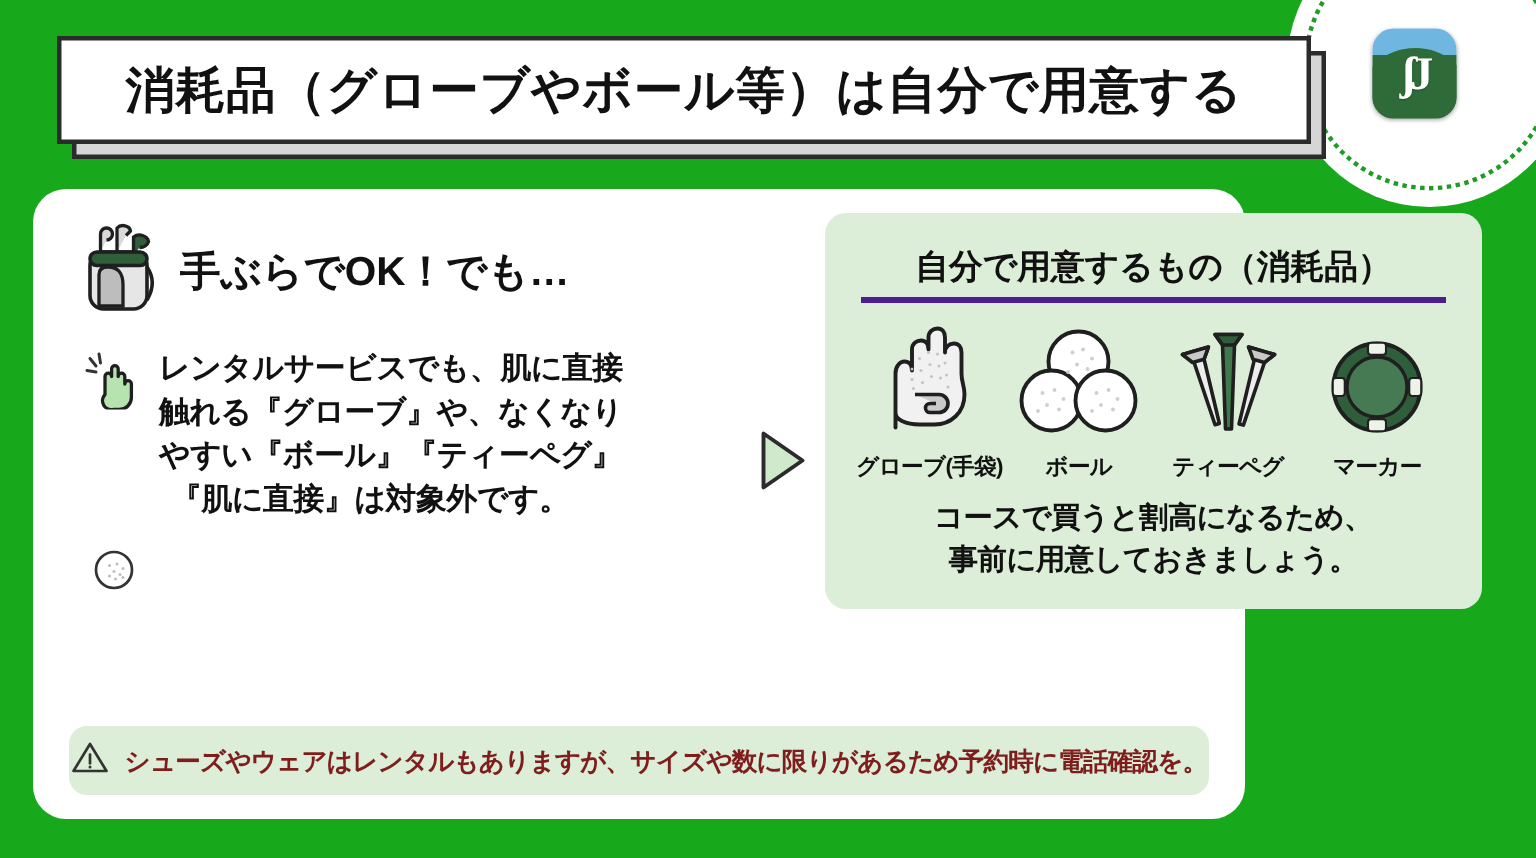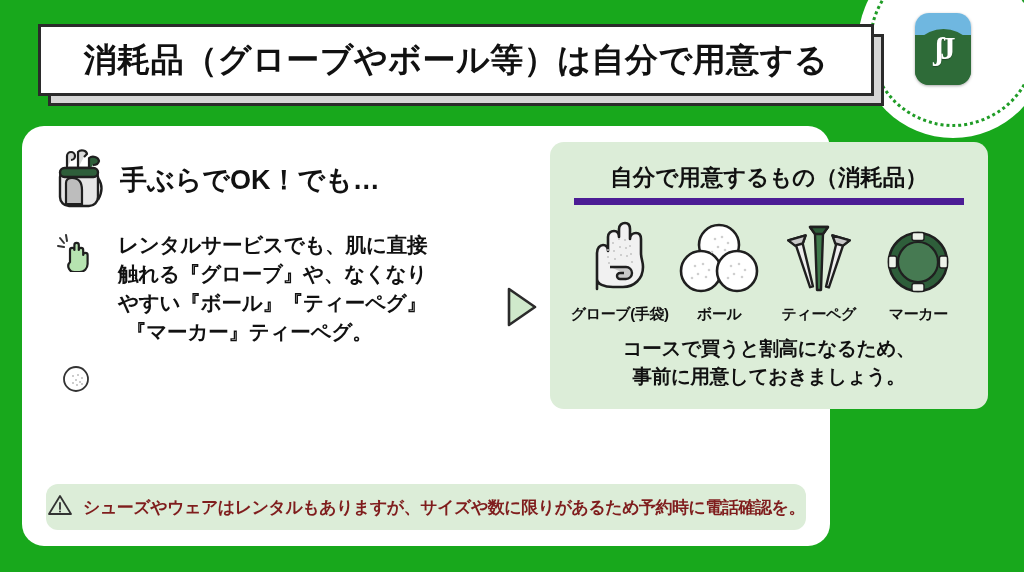--- a/index.html
+++ b/index.html
@@ -38,21 +38,21 @@
     inset: 11px;
     border-radius: 50%;
     border: 3px dotted #1f9c26;
   }
   .logo-badge {
     position: absolute;
     left: 50%;
     top: 50%;
     transform: translate(-50%, -50%) translate(-10px, 6px);
     width: 56px;
-    height: 72px;
+    height: 60px;
     border-radius: 14px;
     overflow: hidden;
     background: linear-gradient(#6fb7e0 0 30%, #2f6b38 30% 100%);
     box-shadow: 0 1px 3px rgba(0,0,0,.35);
   }
   .logo-badge .hill {
     position: absolute;
     left: -14%;
     bottom: 0;
     width: 130%;
@@ -154,21 +154,21 @@
   .left-head-title {
     font-size: 27px;
     font-weight: 700;
     color: #111111;
     white-space: nowrap;
   }
 
   .bullet {
     display: flex;
     align-items: flex-start;
-    gap: 20px;
+    gap: 8px;
     margin-bottom: 16px;
   }
   .bullet-ico {
     flex: 0 0 auto;
     width: 44px;
     display: flex;
     justify-content: center;
     padding-top: 2px;
   }
   .bullet-body {
@@ -203,21 +203,21 @@
     border-radius: 14px;
     padding: 16px 14px 18px 14px;
   }
   .panel-title {
     font-size: 22.5px;
     font-weight: 700;
     color: #111111;
     text-align: center;
     white-space: nowrap;
     padding-bottom: 5px;
-    border-bottom: 7px solid #4c1d95;
+    border-bottom: 4px solid #4c1d95;
     margin: 4px 10px 16px 10px;
   }
   .items {
     display: flex;
     justify-content: space-between;
     align-items: flex-end;
     padding: 0 6px;
     margin-bottom: 8px;
   }
   .item {
@@ -328,21 +328,21 @@
                   <line x1="10" y1="3" x2="11" y2="9"></line>
                 </g>
                 <path d="M14 30 v-12 a2.2 2.2 0 0 1 4.4 0 v-5 a2.2 2.2 0 0 1 4.4 0 v5 a2.2 2.2 0 0 1 4.4 0 v5 a2.2 2.2 0 0 1 4.4 0 v9 a8 8 0 0 1 -8 8 h-4 a6 6 0 0 1 -5.6 -10 z" fill="#b6e3b0" stroke="#1f1f1f" stroke-width="2.2" stroke-linejoin="round"></path>
               </svg>
             </span>
           </div>
           <div class="bullet-body">
             <span class="bullet-line">レンタルサービスでも、肌に直接</span>
             <span class="bullet-line">触れる『グローブ』や、なくなり</span>
             <span class="bullet-line">やすい『ボール』『ティーペグ』</span>
-            <span class="bullet-line center-ish">『マーカー』ティーペグ。</span>
+            <span class="bullet-line center-ish">『肌に直接』は対象外です。</span>
           </div>
         </div>
 
         <div class="bullet">
           <div class="bullet-ico">
             <span>
               <svg width="30" height="30" viewBox="0 0 30 30" aria-hidden="true">
                 <circle cx="15" cy="15" r="12" fill="#ffffff" stroke="#333" stroke-width="1.8"></circle>
                 <g fill="#bdbdbd">
                   <circle cx="12" cy="12" r="1"></circle>

